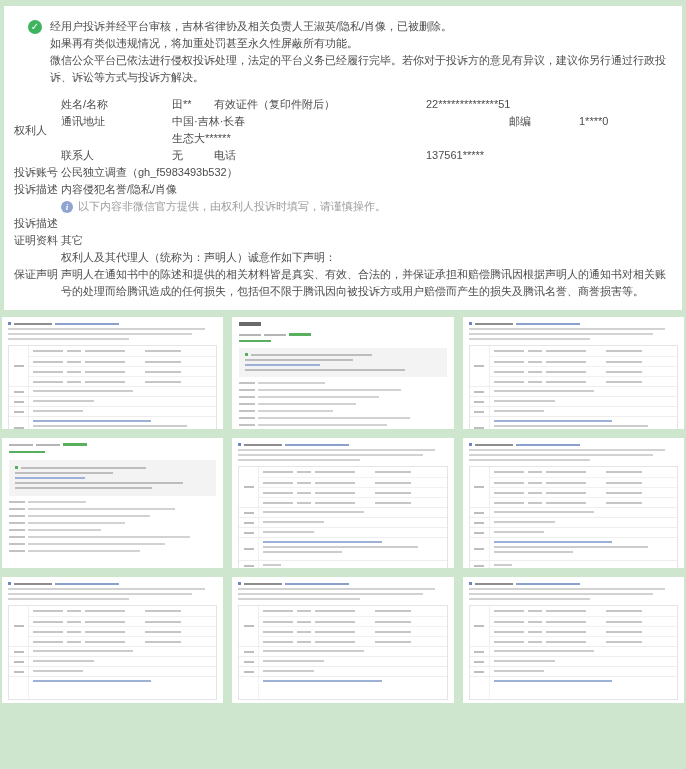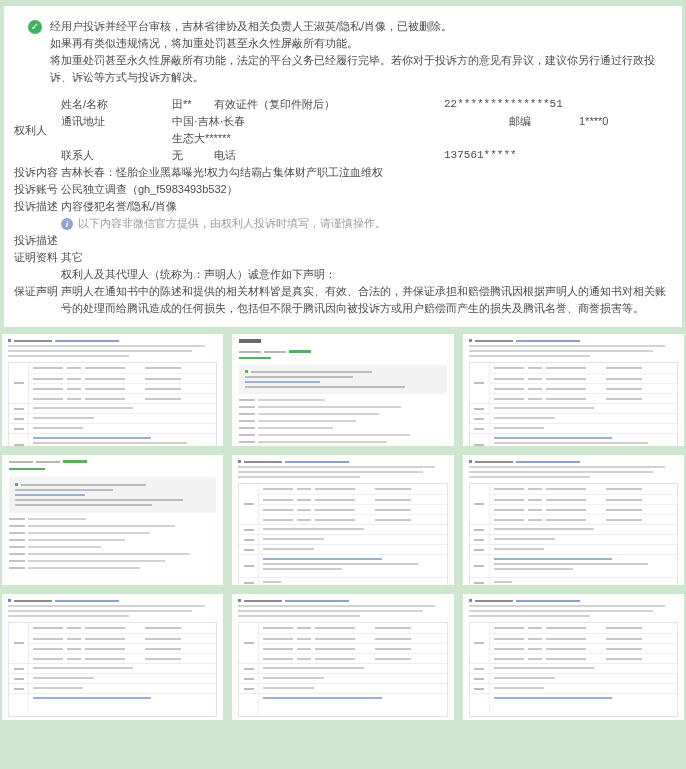--- a/index.html
+++ b/index.html
@@ -29,21 +29,21 @@
   
   .field{display:flex;}
   .flabel{flex:none; width:47px; color:var(--txt);}
   .fvalue{flex:1; min-width:0;}
   .holder-wrap{display:flex; margin-bottom:0;}
   .holder-wrap .flabel{align-self:center;}
   .holder{flex:1; min-width:0;}
   .hrow{position:relative; display:flex;}
   .hl{flex:none; width:111px;}
   .hv{flex:none; width:42px;}
-  .rv{position:absolute; left:383px; top:0;font-family:Liberation Mono, monospace;}
+  .rv{position:absolute; left:365px; top:0;}
   .rk{position:absolute; left:448px; top:0;}
   .rvv{position:absolute; left:518px; top:0;}
   .info-line{display:flex; align-items:center; color:var(--gray);}
   .info-ic{
     flex:none; width:12px;height:12px;border-radius:50%;
     background:var(--info); color:#fff; font-size:9px; line-height:12px;
     text-align:center; margin-right:5px; font-style:italic; font-weight:bold;
     font-family:"Liberation Serif","DejaVu Serif",serif;
   }
   .decl .flabel{padding-top:17px;}
@@ -61,21 +61,21 @@
 <body>
 
 <div class="page">
   <div class="panel">
 
     <div class="notice">
       <span class="check">✓</span>
       <div class="notice-text">
         <div>经用户投诉并经平台审核，吉林省律协及相关负责人王淑英/隐私/肖像，已被删除。</div>
         <div>如果再有类似违规情况，将加重处罚甚至永久性屏蔽所有功能。</div>
-        <div>将加重处罚甚至永久性屏蔽所有功能，法定的平台义务已经履行完毕。若你对于投诉方的意见有异议，建议你另行通过行政投诉、诉讼等方式与投诉方解决。</div>
+        <div>微信公众平台已依法进行侵权投诉处理，法定的平台义务已经履行完毕。若你对于投诉方的意见有异议，建议你另行通过行政投诉、诉讼等方式与投诉方解决。</div>
       </div>
     </div>
 
     <div class="form">
 
       <div class="holder-wrap">
         <div class="flabel">权利人</div>
         <div class="holder">
           <div class="hrow">
             <span class="hl">姓名/名称</span>
@@ -94,24 +94,20 @@
           </div>
           <div class="hrow">
             <span class="hl">联系人</span>
             <span class="hv">无</span>
             <span>电话</span>
             <span class="rv">137561*****</span>
           </div>
         </div>
       </div>
 
-      <div class="field">
-        <div class="flabel">投诉内容</div>
-        <div class="fvalue">吉林长春：怪胎企业黑幕曝光!权力勾结霸占集体财产职工泣血维权</div>
-      </div>
 
       <div class="field">
         <div class="flabel">投诉账号</div>
         <div class="fvalue">公民独立调查（gh_f5983493b532）</div>
       </div>
 
       <div class="field">
         <div class="flabel">投诉描述</div>
         <div class="fvalue">内容侵犯名誉/隐私/肖像</div>
       </div>

